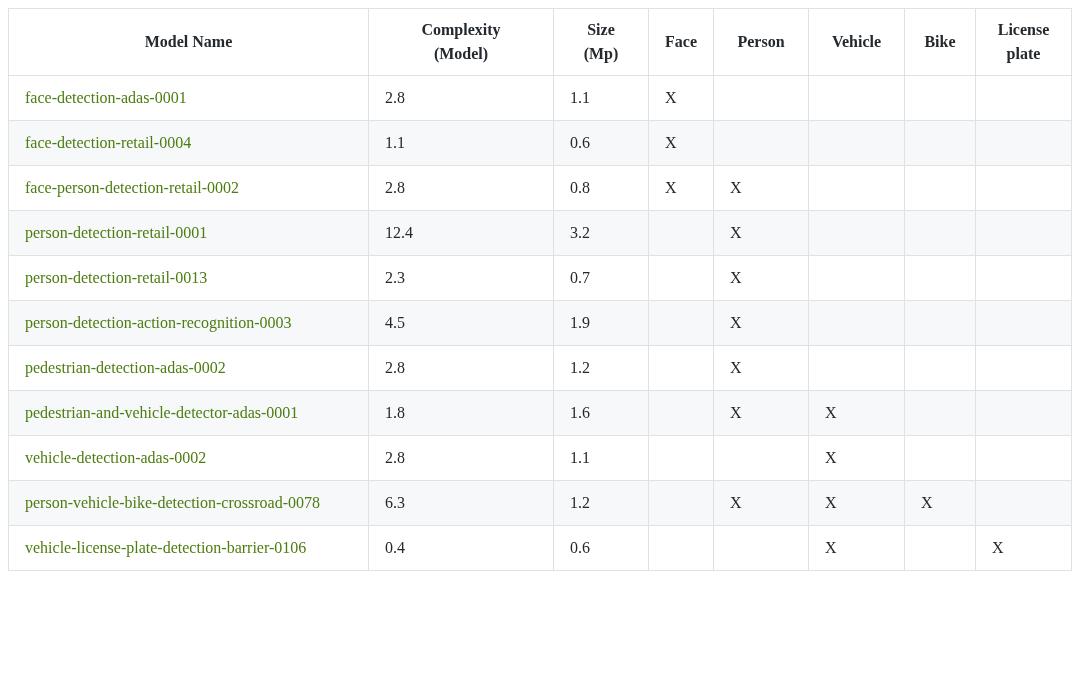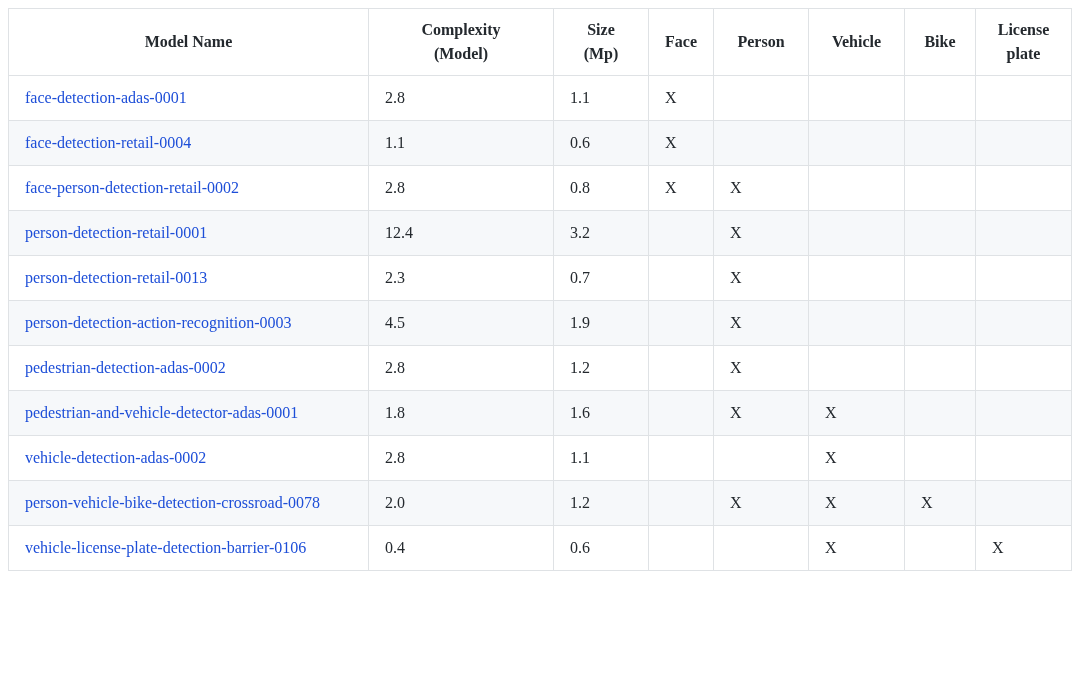--- a/index.html
+++ b/index.html
@@ -33,21 +33,21 @@
     background: #ffffff;
   }
   table.models td {
     padding: 10px 16px;
     text-align: left;
   }
   tbody tr:nth-child(even) {
     background: #f6f8fa;
   }
   a.model-link {
-    color: #1d4ed8;
+    color: #4d7c0f;
     text-decoration: none;
     display: inline-block;
     max-width: 295px; 
   }
 </style>
 </head>
 <body>
 
 <table class="models">
   <colgroup>
@@ -190,21 +190,21 @@
     <td></td>
     <td>X</td>
     <td></td>
     <td></td>
   </tr>
 
   <tr>
     <td>
       <a href="#" class="model-link">person-vehicle-bike-detection-crossroad-0078</a>
     </td>
-    <td>2.0</td>
+    <td>6.3</td>
     <td>1.2</td>
     <td></td>
     <td>X</td>
     <td>X</td>
     <td>X</td>
     <td></td>
   </tr>
 
   <tr>
     <td>

